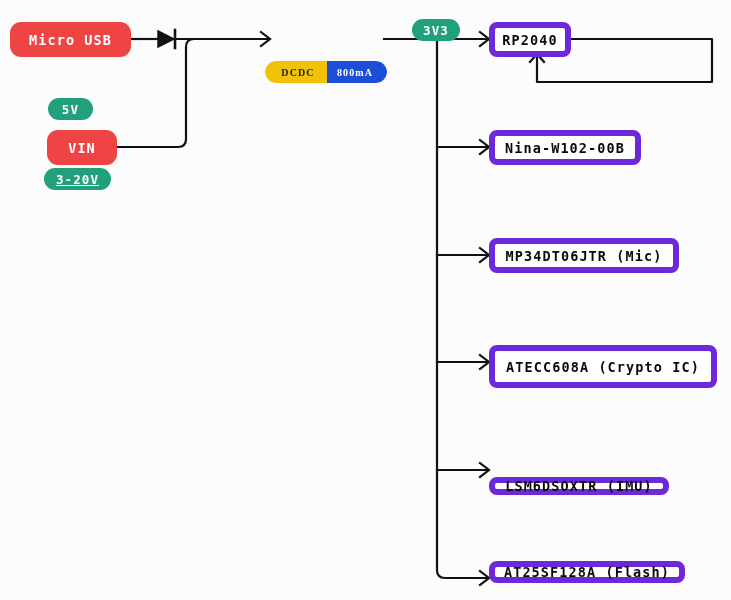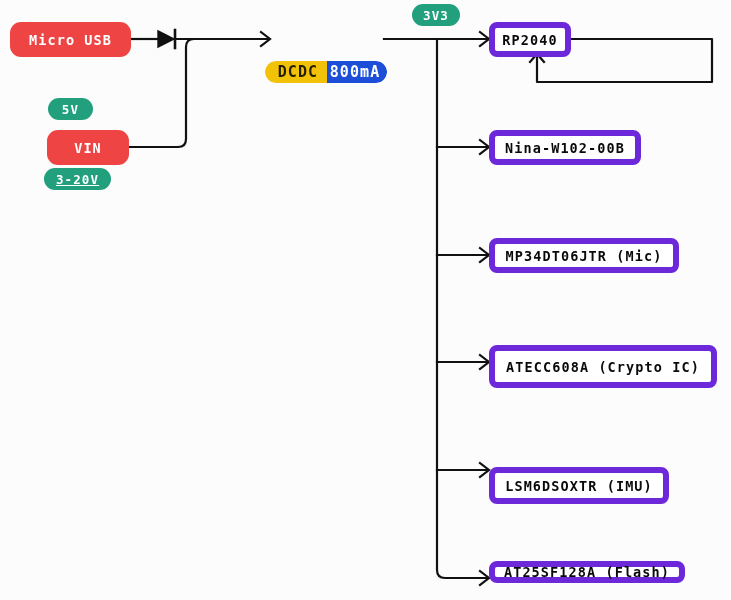--- a/index.html
+++ b/index.html
@@ -70,23 +70,24 @@
   .pill.split {
     background: transparent;
     padding: 0;
     overflow: hidden;
   }
   .pill.split .half {
     height: 100%;
     display: flex;
     align-items: center;
     justify-content: center;
-    font-size: 15px;
+    font-size: 10px;
     font-weight: 700;
     letter-spacing: 1.1px;
+    font-family: Liberation Serif, serif;
   }
   .pill.split .half.left {
     background: #f2c209;
     color: #231f00;
     border-radius: 999px 0 0 999px;
     padding-left: 4px;
   }
   .pill.split .half.right {
     background: #1d4ed8;
     color: #ffffff;
@@ -136,53 +137,53 @@
     </g>
   </svg>
 
   <div class="node src" style="left:10px; top:22px; width:121px; height:35px;">
     <span>Micro USB</span>
   </div>
   <div class="pill" style="left:48px; top:60px; width:45px; height:22px;margin-top:38px;">
     <span>5V</span>
   </div>
 
-  <div class="node src" style="left:47px; top:130px; width:82px; height:35px;">
+  <div class="node src" style="left:47px; top:130px; width:70px; height:35px;">
     <span>VIN</span>
   </div>
   <div class="pill" style="left:44px; top:168px; width:67px; height:22px;text-decoration:underline;">
     <span>3-20V</span>
   </div>
 
   <div class="pill split" style="left:265px; top:61px; width:122px; height:22px; display:flex;">
     <div class="half left" style="width:62px;">DCDC</div>
     <div class="half right" style="width:60px;">800mA</div>
   </div>
 
-  <div class="pill" style="left:412px; top:4px; width:48px; height:22px;">
+  <div class="pill" style="left:412px; top:19px; width:48px; height:22px;">
     <span>3V3</span>
   </div>
 
   <div class="node chip" style="left:489px; top:22px; width:82px; height:35px;">
     <span>RP2040</span>
   </div>
 
   <div class="node chip" style="left:489px; top:130px; width:152px; height:35px;">
     <span>Nina-W102-00B</span>
   </div>
 
   <div class="node chip" style="left:489px; top:238px; width:190px; height:35px;">
     <span>MP34DT06JTR (Mic)</span>
   </div>
 
   <div class="node chip" style="left:489px; top:345px; width:228px; height:43px;">
     <span>ATECC608A (Crypto IC)</span>
   </div>
 
-  <div class="node chip" style="left:489px; top:467px; width:180px; height:37px;">
+  <div class="node chip" style="left:489px; top:477px; width:180px; height:18px;">
     <span>LSM6DSOXTR (IMU)</span>
   </div>
 
   <div class="node chip" style="left:489px; top:561px; width:196px; height:22px;">
     <span>AT25SF128A (Flash)</span>
   </div>
 
 </div>
 
 </body></html>

